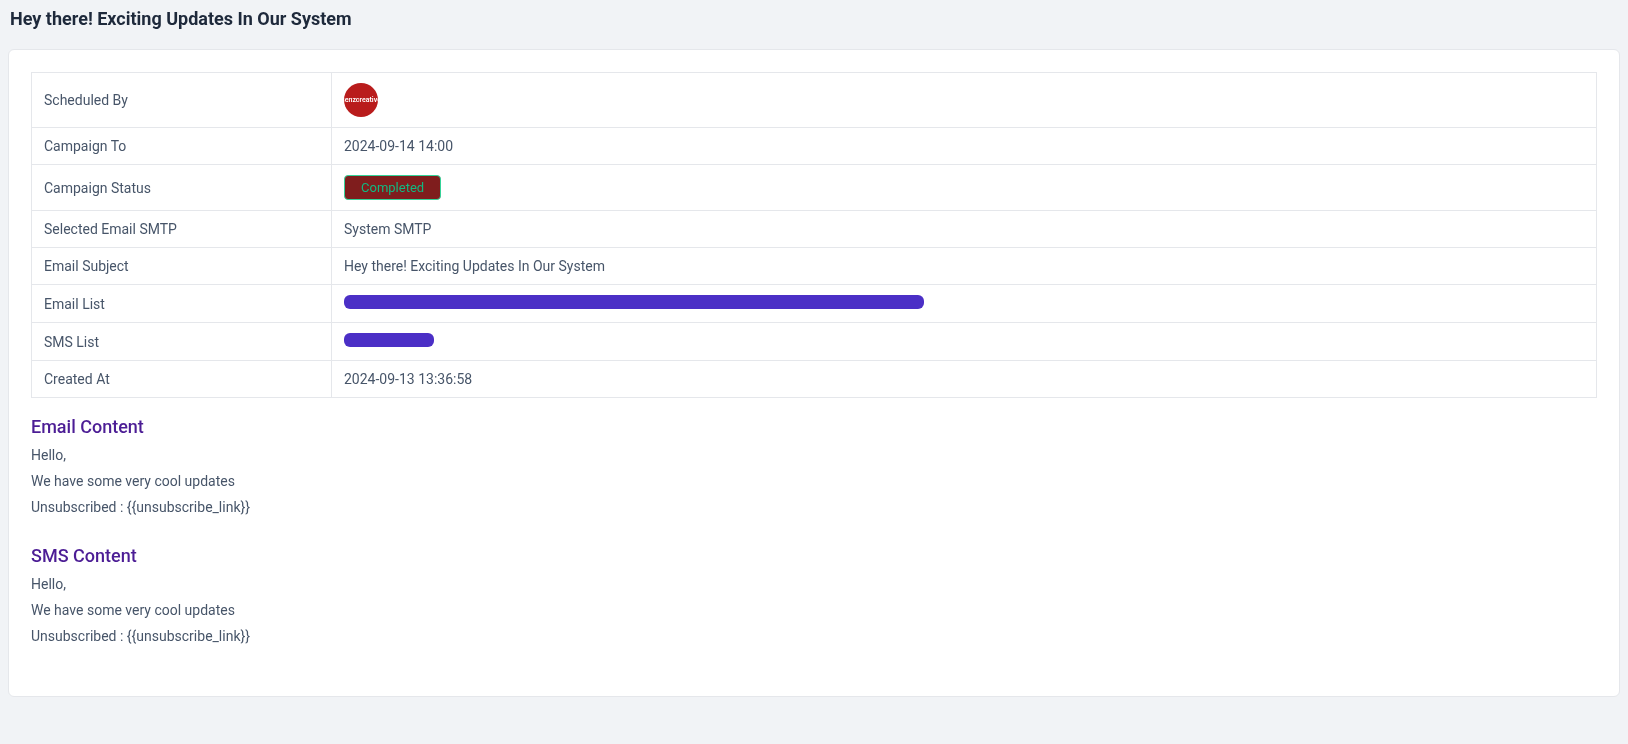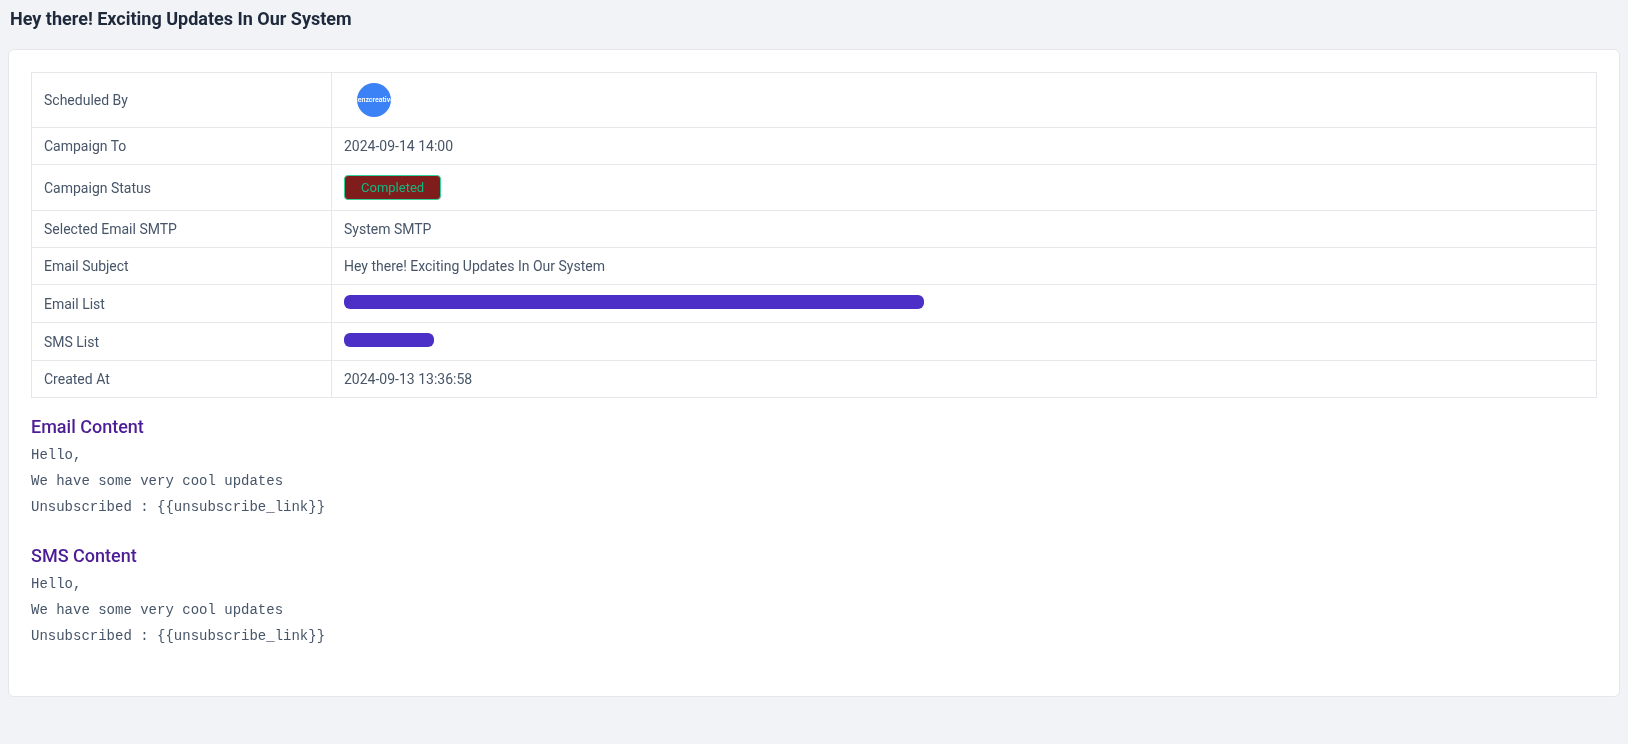--- a/index.html
+++ b/index.html
@@ -40,28 +40,27 @@
       color: #475569;
     }
     table.detail-table td.label-cell {
       width: 300px;
       color: #475569;
     }
     .avatar {
       width: 34px;
       height: 34px;
       border-radius: 50%;
-      background: #3b82f6;
+      background: #b91c1c;
       display: inline-flex;
       align-items: center;
       justify-content: center;
       color: #ffffff;
       font-size: 7px;
       font-weight: 600;
-      margin-left: 13px;
     }
     .status-badge {
       display: inline-block;
       border: 1px solid #34d399;
       color: #10b981;
       background: #7f1d1d;
       padding: 4px 16px;
       border-radius: 4px;
       font-size: 13px;
     }
@@ -94,21 +93,20 @@
       margin-top: 10px;
       margin-bottom: 10px;
     }
     .content-block p {
       color: #475569;
       margin-bottom: 10px;
       font-size: 14px;
     }
     .content-block {
       margin-bottom: 30px;
-      font-family: Liberation Mono, monospace;
     }
   </style>
 </head>
 <body>
 
 <div class="page-title">Hey there! Exciting Updates In Our System</div>
 
 <div class="card">
   <table class="detail-table">
     <tbody>

